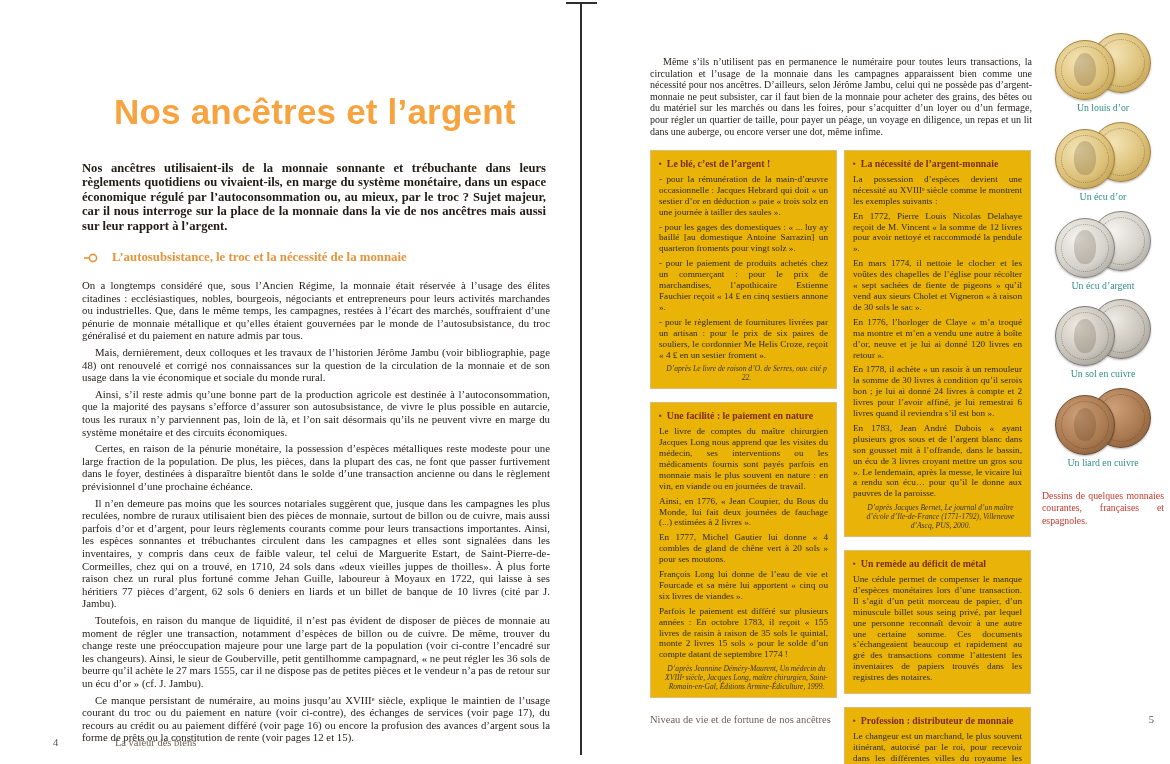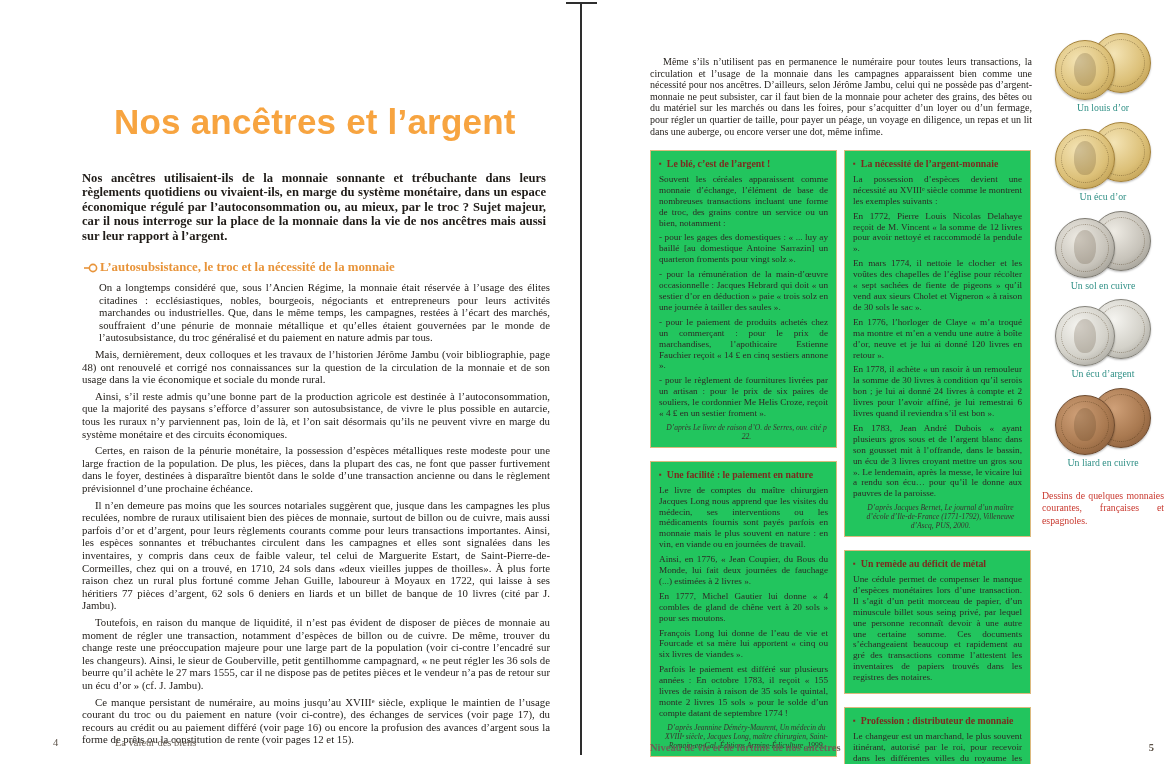--- a/index.html
+++ b/index.html
@@ -4,43 +4,43 @@
 <style>
   html,body{margin:0;padding:0;background:#ffffff;}
   .spread{position:relative;width:1170px;height:764px;background:#ffffff;overflow:hidden;
           font-family:"Liberation Serif", serif;color:#201c18;}
 
   
   .spine{position:absolute;left:580px;top:3px;width:2px;height:752px;background:#2e2e2e;}
   .crop-top{position:absolute;left:566px;top:2px;width:31px;height:2px;background:#2e2e2e;}
 
   
-  .page-left{position:absolute;left:82px;top:16px;width:468px;}
+  .page-left{position:absolute;left:82px;top:6px;width:468px;}
   .main-title{margin:88px 0 0 32px;font-family:"Liberation Sans", sans-serif;font-weight:bold;
               font-size:35px;letter-spacing:.2px;color:#f7a440;line-height:1.05;}
   .intro{margin:30px 4px 0 0;font-weight:bold;font-size:12.6px;line-height:1.15;text-align:justify;}
-  .section-heading{margin:17px 0 6px 0;display:flex;align-items:center;gap:2px;
+  .section-heading{margin:17px 0 14px 0;display:flex;align-items:center;gap:14px;
                    color:#e8943a;font-weight:bold;font-size:12.8px;}
   .sh-icon{display:inline-flex;margin-left:2px;}
   .body-para{margin:0 0 4px 0;font-size:10.8px;line-height:12.6px;text-align:justify;text-indent:13px;}
-  .body-para.first{text-indent:0;margin-left:17px;}
+  .body-para.first{text-indent:0;}
 
   
   .footer-left{position:absolute;left:53px;top:737px;font-size:10.5px;color:#6b6156;}
   .footer-left .pnum{color:#5c5248;margin-right:54px;}
-  .footer-right{position:absolute;left:650px;top:742px;width:508px;display:flex;
-                justify-content:space-between;align-items:baseline;font-size:10.5px;color:#6b6156;font-weight:bold;}
+  .footer-right{position:absolute;left:650px;top:714px;width:508px;display:flex;
+                justify-content:space-between;align-items:baseline;font-size:10.5px;color:#6b6156;}
   .footer-right .pnum{margin-left:100px;margin-right:4px;color:#5c5248;}
 
   
   .page-right{position:absolute;left:650px;top:0;width:382px;}
   .r-intro{margin:56px 0 0 0;font-size:10px;line-height:11.6px;text-align:justify;text-indent:13px;}
   .box-cols{display:flex;gap:7px;margin-top:13px;align-items:flex-start;}
   .box-col{width:187px;display:flex;flex-direction:column;}
-  .infobox{border:1px solid #dcb97e;background:#22c55e;padding:7px 8px 6px 8px;margin-bottom:13px;}
+  .infobox{border:1px solid #dcb97e;background:#eab308;padding:7px 8px 6px 8px;margin-bottom:13px;}
   .box-title{color:#7d2a1f;font-weight:bold;font-size:9.8px;margin-bottom:4px;line-height:1.2;}
   .box-title .bullet{margin-right:5px;font-size:8px;position:relative;top:-1px;}
   .box-para{margin:0 0 4px 0;font-size:9.2px;line-height:10.9px;text-align:justify;color:#2e2a25;}
   .box-source{margin:2px 0 0 6px;font-size:7.6px;line-height:9px;text-align:center;
               font-style:italic;color:#3a342e;}
 
   
   .coin-col{position:absolute;left:1038px;top:32px;width:130px;display:flex;flex-direction:column;
             align-items:center;}
   .coin-item{display:flex;flex-direction:column;align-items:center;margin-bottom:7px;}
@@ -95,23 +95,22 @@
 
   <div class="crop-top"></div>
   <div class="spine"></div>
 
   <div class="page-right">
     <p class="r-intro">Même s’ils n’utilisent pas en permanence le numéraire pour toutes leurs transactions, la circulation et l’usage de la monnaie dans les campagnes apparaissent bien comme une nécessité pour nos ancêtres. D’ailleurs, selon Jérôme Jambu, celui qui ne possède pas d’argent-monnaie ne peut subsister, car il faut bien de la monnaie pour acheter des grains, des bêtes ou du matériel sur les marchés ou dans les foires, pour s’acquitter d’un loyer ou d’un fermage, pour régler un quartier de taille, pour payer un péage, un voyage en diligence, un repas et un lit dans une auberge, ou encore verser une dot, même infime.</p>
     <div class="box-cols">
       <div class="box-col" id="box-col-1">
           <div class="infobox">
             <div class="box-title"><span class="bullet">▪</span><span>Le blé, c’est de l’argent !</span></div>
-            <p class="box-para">Souvent les céréales apparaissent comme monnaie d’échange, l’élément de base de nombreuses transactions incluant une forme de troc, des grains contre un service ou un bien, notamment :</p>
+            <p class="box-para">- pour la rémunération de la main-d’œuvre occasionnelle : Jacques Hebrard qui doit « un sestier d’or en déduction » paie « trois solz en une journée à tailler des saules ».</p>
             <p class="box-para">- pour les gages des domestiques : « ... luy ay baillé [au domestique Antoine Sarrazin] un quarteron froments pour vingt solz ».</p>
-            <p class="box-para">- pour la rémunération de la main-d’œuvre occasionnelle : Jacques Hebrard qui doit « un sestier d’or en déduction » paie « trois solz en une journée à tailler des saules ».</p>
             <p class="box-para">- pour le paiement de produits achetés chez un commerçant : pour le prix de marchandises, l’apothicaire Estienne Fauchier reçoit « 14 £ en cinq sestiers annone ».</p>
             <p class="box-para">- pour le règlement de fournitures livrées par un artisan : pour le prix de six paires de souliers, le cordonnier Me Helis Croze, reçoit « 4 £ en un sestier froment ».</p>
             <p class="box-source">D’après Le livre de raison d’O. de Serres, ouv. cité p 22.</p>
           </div>
           <div class="infobox">
             <div class="box-title"><span class="bullet">▪</span><span>Une facilité : le paiement en nature</span></div>
             <p class="box-para">Le livre de comptes du maître chirurgien Jacques Long nous apprend que les visites du médecin, ses interventions ou les médicaments fournis sont payés parfois en monnaie mais le plus souvent en nature : en vin, en viande ou en journées de travail.</p>
             <p class="box-para">Ainsi, en 1776, « Jean Coupier, du Bous du Monde, lui fait deux journées de fauchage (...) estimées à 2 livres ».</p>
             <p class="box-para">En 1777, Michel Gautier lui donne « 4 combles de gland de chêne vert à 20 sols » pour ses moutons.</p>
             <p class="box-para">François Long lui donne de l’eau de vie et Fourcade et sa mère lui apportent « cinq ou six livres de viandes ».</p>
@@ -150,33 +149,33 @@
         </div>
         <div class="coin-caption">Un louis d’or</div>
       </div>
       <div class="coin-item gold">
         <div class="coin-pair">
           <div class="coin back"></div>
           <div class="coin front"></div>
         </div>
         <div class="coin-caption">Un écu d’or</div>
       </div>
+      <div class="coin-item silver">
+        <div class="coin-pair">
+          <div class="coin back"></div>
+          <div class="coin front"></div>
+        </div>
+        <div class="coin-caption">Un écu d’argent</div>
+      </div>
       <div class="coin-item billon">
         <div class="coin-pair">
           <div class="coin back"></div>
           <div class="coin front"></div>
         </div>
         <div class="coin-caption">Un sol en cuivre</div>
-      </div>
-      <div class="coin-item silver">
-        <div class="coin-pair">
-          <div class="coin back"></div>
-          <div class="coin front"></div>
-        </div>
-        <div class="coin-caption">Un écu d’argent</div>
       </div>
       <div class="coin-item copper">
         <div class="coin-pair">
           <div class="coin back"></div>
           <div class="coin front"></div>
         </div>
         <div class="coin-caption">Un liard en cuivre</div>
       </div>
       <div class="coin-note">Dessins de quelques monnaies courantes, françaises et espagnoles.</div>
     </div>

